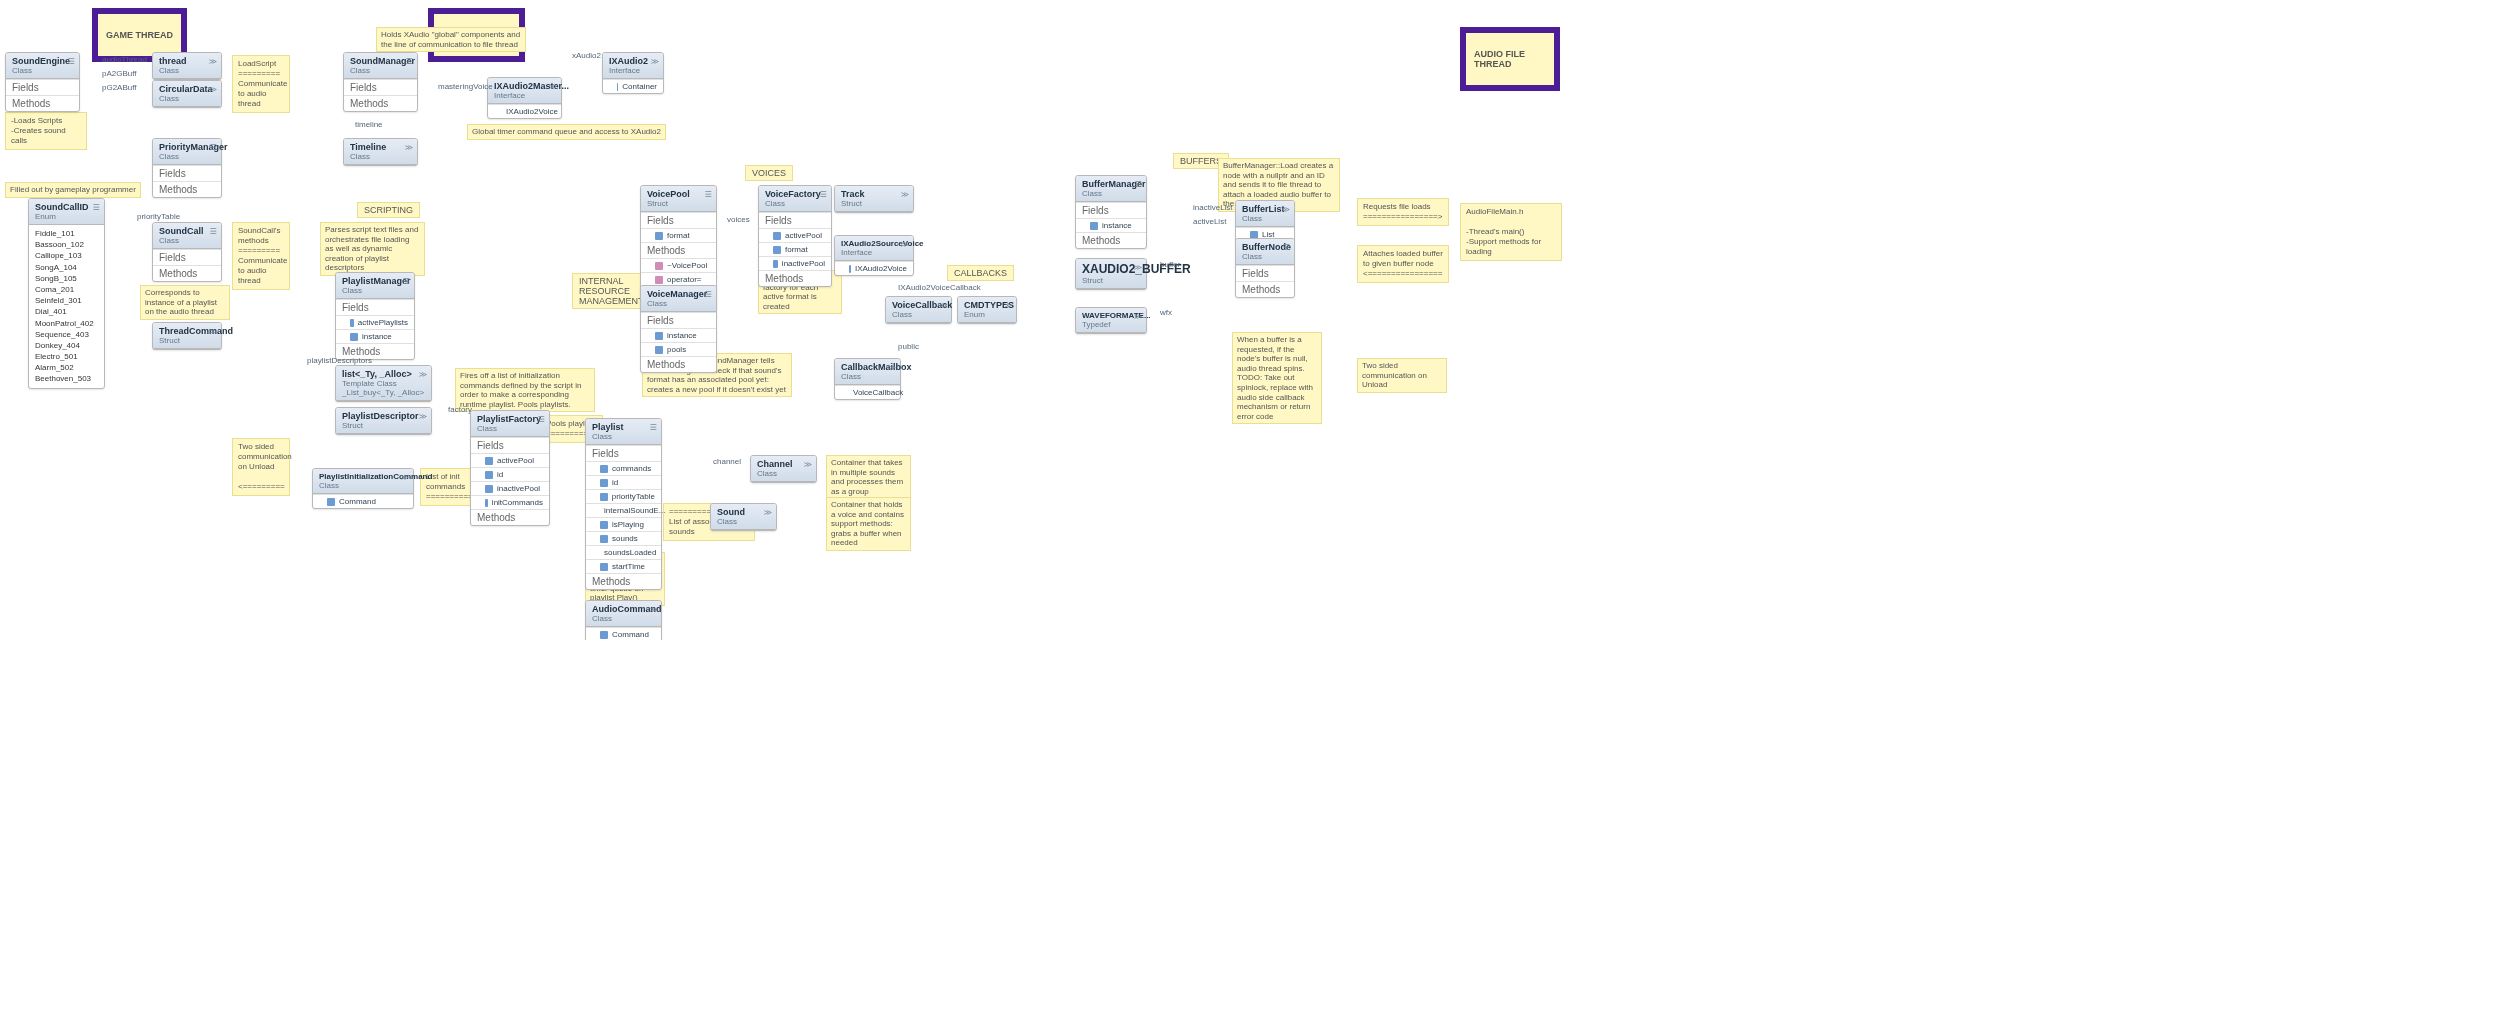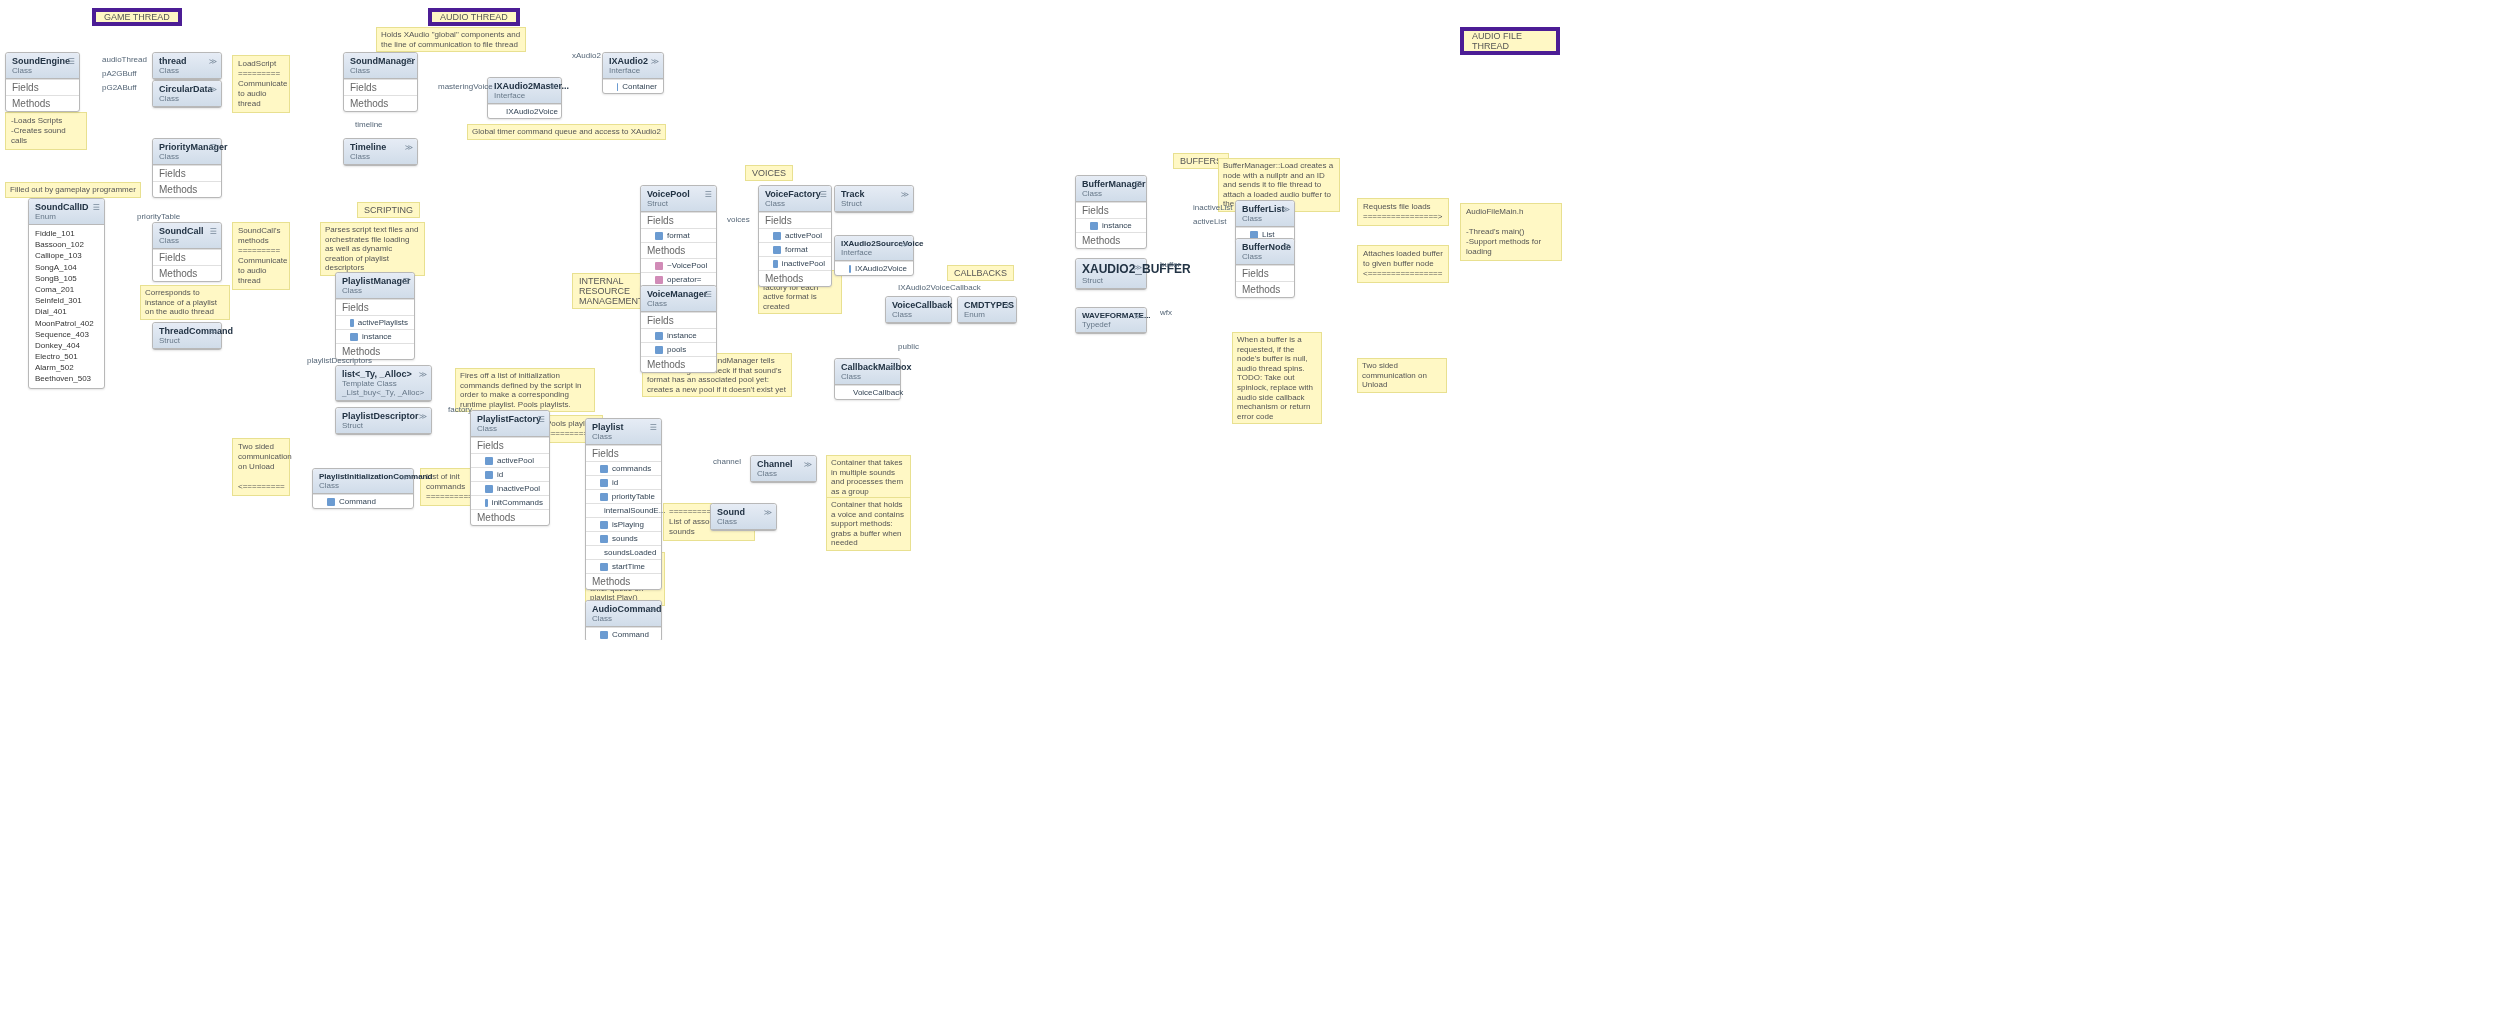--- a/index.html
+++ b/index.html
@@ -1,17 +1,17 @@
 <!DOCTYPE html>
 <html><head>
 <meta charset="utf-8">
 <style>
   body{margin:0;background:#fff;font-family:"Segoe UI",Arial,sans-serif;font-size:9px;color:#333;overflow:auto}
   #canvas{position:relative;width:1560px;height:640px}
-  .thread-label{position:absolute;background:#fff8c5;border:4px solid #4c1d95;padding:0 8px;font-size:9px;font-weight:normal;color:#555}
+  .thread-label{position:absolute;background:#fff8c5;border:6px solid #4c1d95;padding:16px 8px;font-size:9px;font-weight:bold;color:#555}
   .section-label{position:absolute;background:#fff8c5;border:1px solid #e8e090;padding:2px 6px;font-size:9px;color:#555}
   .note{position:absolute;background:#fff8c5;border:1px solid #e8e090;padding:3px 5px;font-size:8px;color:#555;line-height:1.25}
   .note-small{position:absolute;background:#fff8c5;border:1px solid #e8e090;padding:2px 4px;font-size:8px;color:#555;line-height:1.2}
   .cls{position:absolute;background:#fff;border:1px solid #b8b8b8;border-radius:3px;box-shadow:0 1px 2px rgba(0,0,0,0.1);font-size:8px}
   .cls-head{background:linear-gradient(#e6ecf5,#d0dce9);padding:3px 6px;border-bottom:1px solid #b8b8b8;border-radius:3px 3px 0 0;position:relative}
   .cls-name{font-weight:bold;color:#234;font-size:9px}
   .cls-kind{color:#678;font-size:8px}
   .cls-row{padding:2px 6px;border-top:1px solid #e0e0e0;display:flex;align-items:center;gap:4px}
   .cls-row.section{color:#666;font-size:10px}
   .cls-row.member{color:#345;padding-left:14px}

